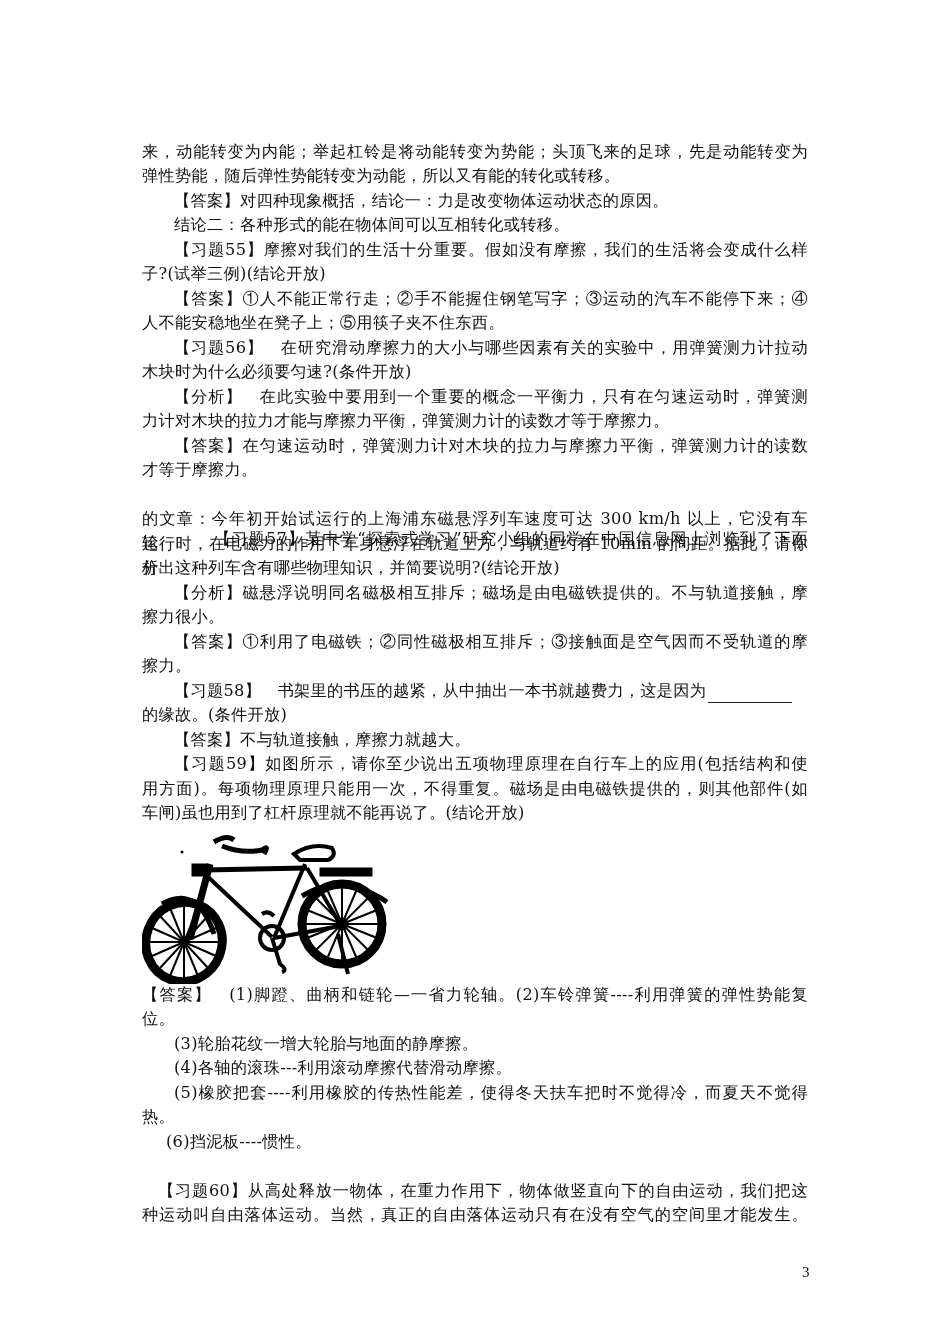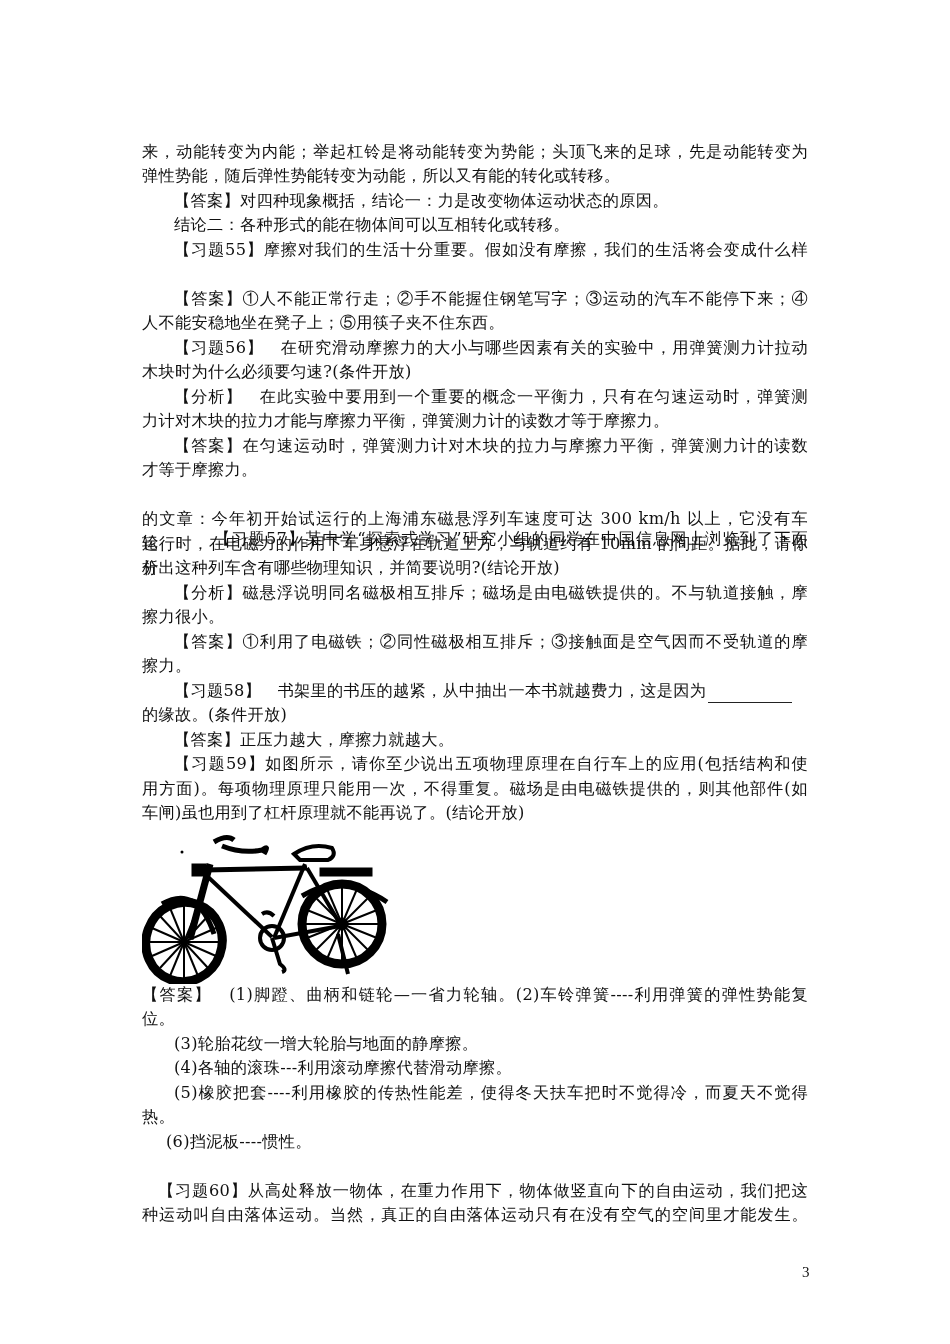--- a/index.html
+++ b/index.html
@@ -20,41 +20,42 @@
 </head>
 <body>
 
 <div class="page">
 
   <div class="line just" style="top:128px">来，动能转变为内能；举起杠铃是将动能转变为势能；头顶飞来的足球，先是动能转变为</div>
   <div class="line ind1" style="top:177px">【答案】对四种现象概括，结论一：力是改变物体运动状态的原因。</div>
   <div class="line" style="top:152px">弹性势能，随后弹性势能转变为动能，所以又有能的转化或转移。</div>
   <div class="line ind1" style="top:201px">结论二：各种形式的能在物体间可以互相转化或转移。</div>
   <div class="line ind1 just" style="top:226px">【习题55】摩擦对我们的生活十分重要。假如没有摩擦，我们的生活将会变成什么样</div>
+  <div class="line" style="top:250px">子?(试举三例)(结论开放)</div>
   <div class="line ind1 just" style="top:275px">【答案】①人不能正常行走；②手不能握住钢笔写字；③运动的汽车不能停下来；④</div>
   <div class="line" style="top:299px">人不能安稳地坐在凳子上；⑤用筷子夹不住东西。</div>
   <div class="line ind1 just" style="top:324px">【习题56】　在研究滑动摩擦力的大小与哪些因素有关的实验中，用弹簧测力计拉动</div>
   <div class="line" style="top:348px">木块时为什么必须要匀速?(条件开放)</div>
   <div class="line ind1 just" style="top:373px">【分析】　在此实验中要用到一个重要的概念一平衡力，只有在匀速运动时，弹簧测</div>
   <div class="line" style="top:397px">力计对木块的拉力才能与摩擦力平衡，弹簧测力计的读数才等于摩擦力。</div>
   <div class="line ind1 just" style="top:422px">【答案】在匀速运动时，弹簧测力计对木块的拉力与摩擦力平衡，弹簧测力计的读数</div>
   <div class="line" style="top:446px">才等于摩擦力。</div>
   <div class="line ind2 just" style="top:471px">【习题57】某中学“探索式学习”研究小组的同学在中国信息网上浏览到了下面</div>
   <div class="line just" style="top:495px">的文章：今年初开始试运行的上海浦东磁悬浮列车速度可达 300 km/h 以上，它没有车轮，</div>
   <div class="line just" style="top:520px">运行时，在电磁力的作用下车身悬浮在轨道上方，与轨道约有 10mm 的间距。据此，请你分</div>
   <div class="line ind1 just" style="top:569px">【分析】磁悬浮说明同名磁极相互排斥；磁场是由电磁铁提供的。不与轨道接触，摩</div>
   <div class="line" style="top:544px">析出这种列车含有哪些物理知识，并简要说明?(结论开放)</div>
   <div class="line" style="top:593px">擦力很小。</div>
   <div class="line ind1 just" style="top:618px">【答案】①利用了电磁铁；②同性磁极相互排斥；③接触面是空气因而不受轨道的摩</div>
   <div class="line" style="top:642px">擦力。</div>
   <div class="line ind1" style="top:667px">
     <span>【习题58】　书架里的书压的越紧，从中抽出一本书就越费力，这是因为</span><span class="blank"></span>
   </div>
   <div class="line" style="top:691px">的缘故。(条件开放)</div>
-  <div class="line ind1" style="top:716px">【答案】正压力越大，摩擦力就越大。</div>
+  <div class="line ind1" style="top:716px">【答案】不与轨道接触，摩擦力就越大。</div>
   <div class="line ind1 just" style="top:740px">【习题59】如图所示，请你至少说出五项物理原理在自行车上的应用(包括结构和使</div>
   <div class="line just" style="top:765px">用方面)。每项物理原理只能用一次，不得重复。磁场是由电磁铁提供的，则其他部件(如</div>
   <div class="line" style="top:789px">车闸)虽也用到了杠杆原理就不能再说了。(结论开放)</div>
 
   <div class="figure">
     <svg width="340" height="150" viewBox="0 0 340 150">
       <g fill="none" stroke="#000">
 
         <ellipse cx="42" cy="108" rx="38" ry="40" stroke-width="9" transform="rotate(20 42 108)"></ellipse>
         <g stroke-width="2">

